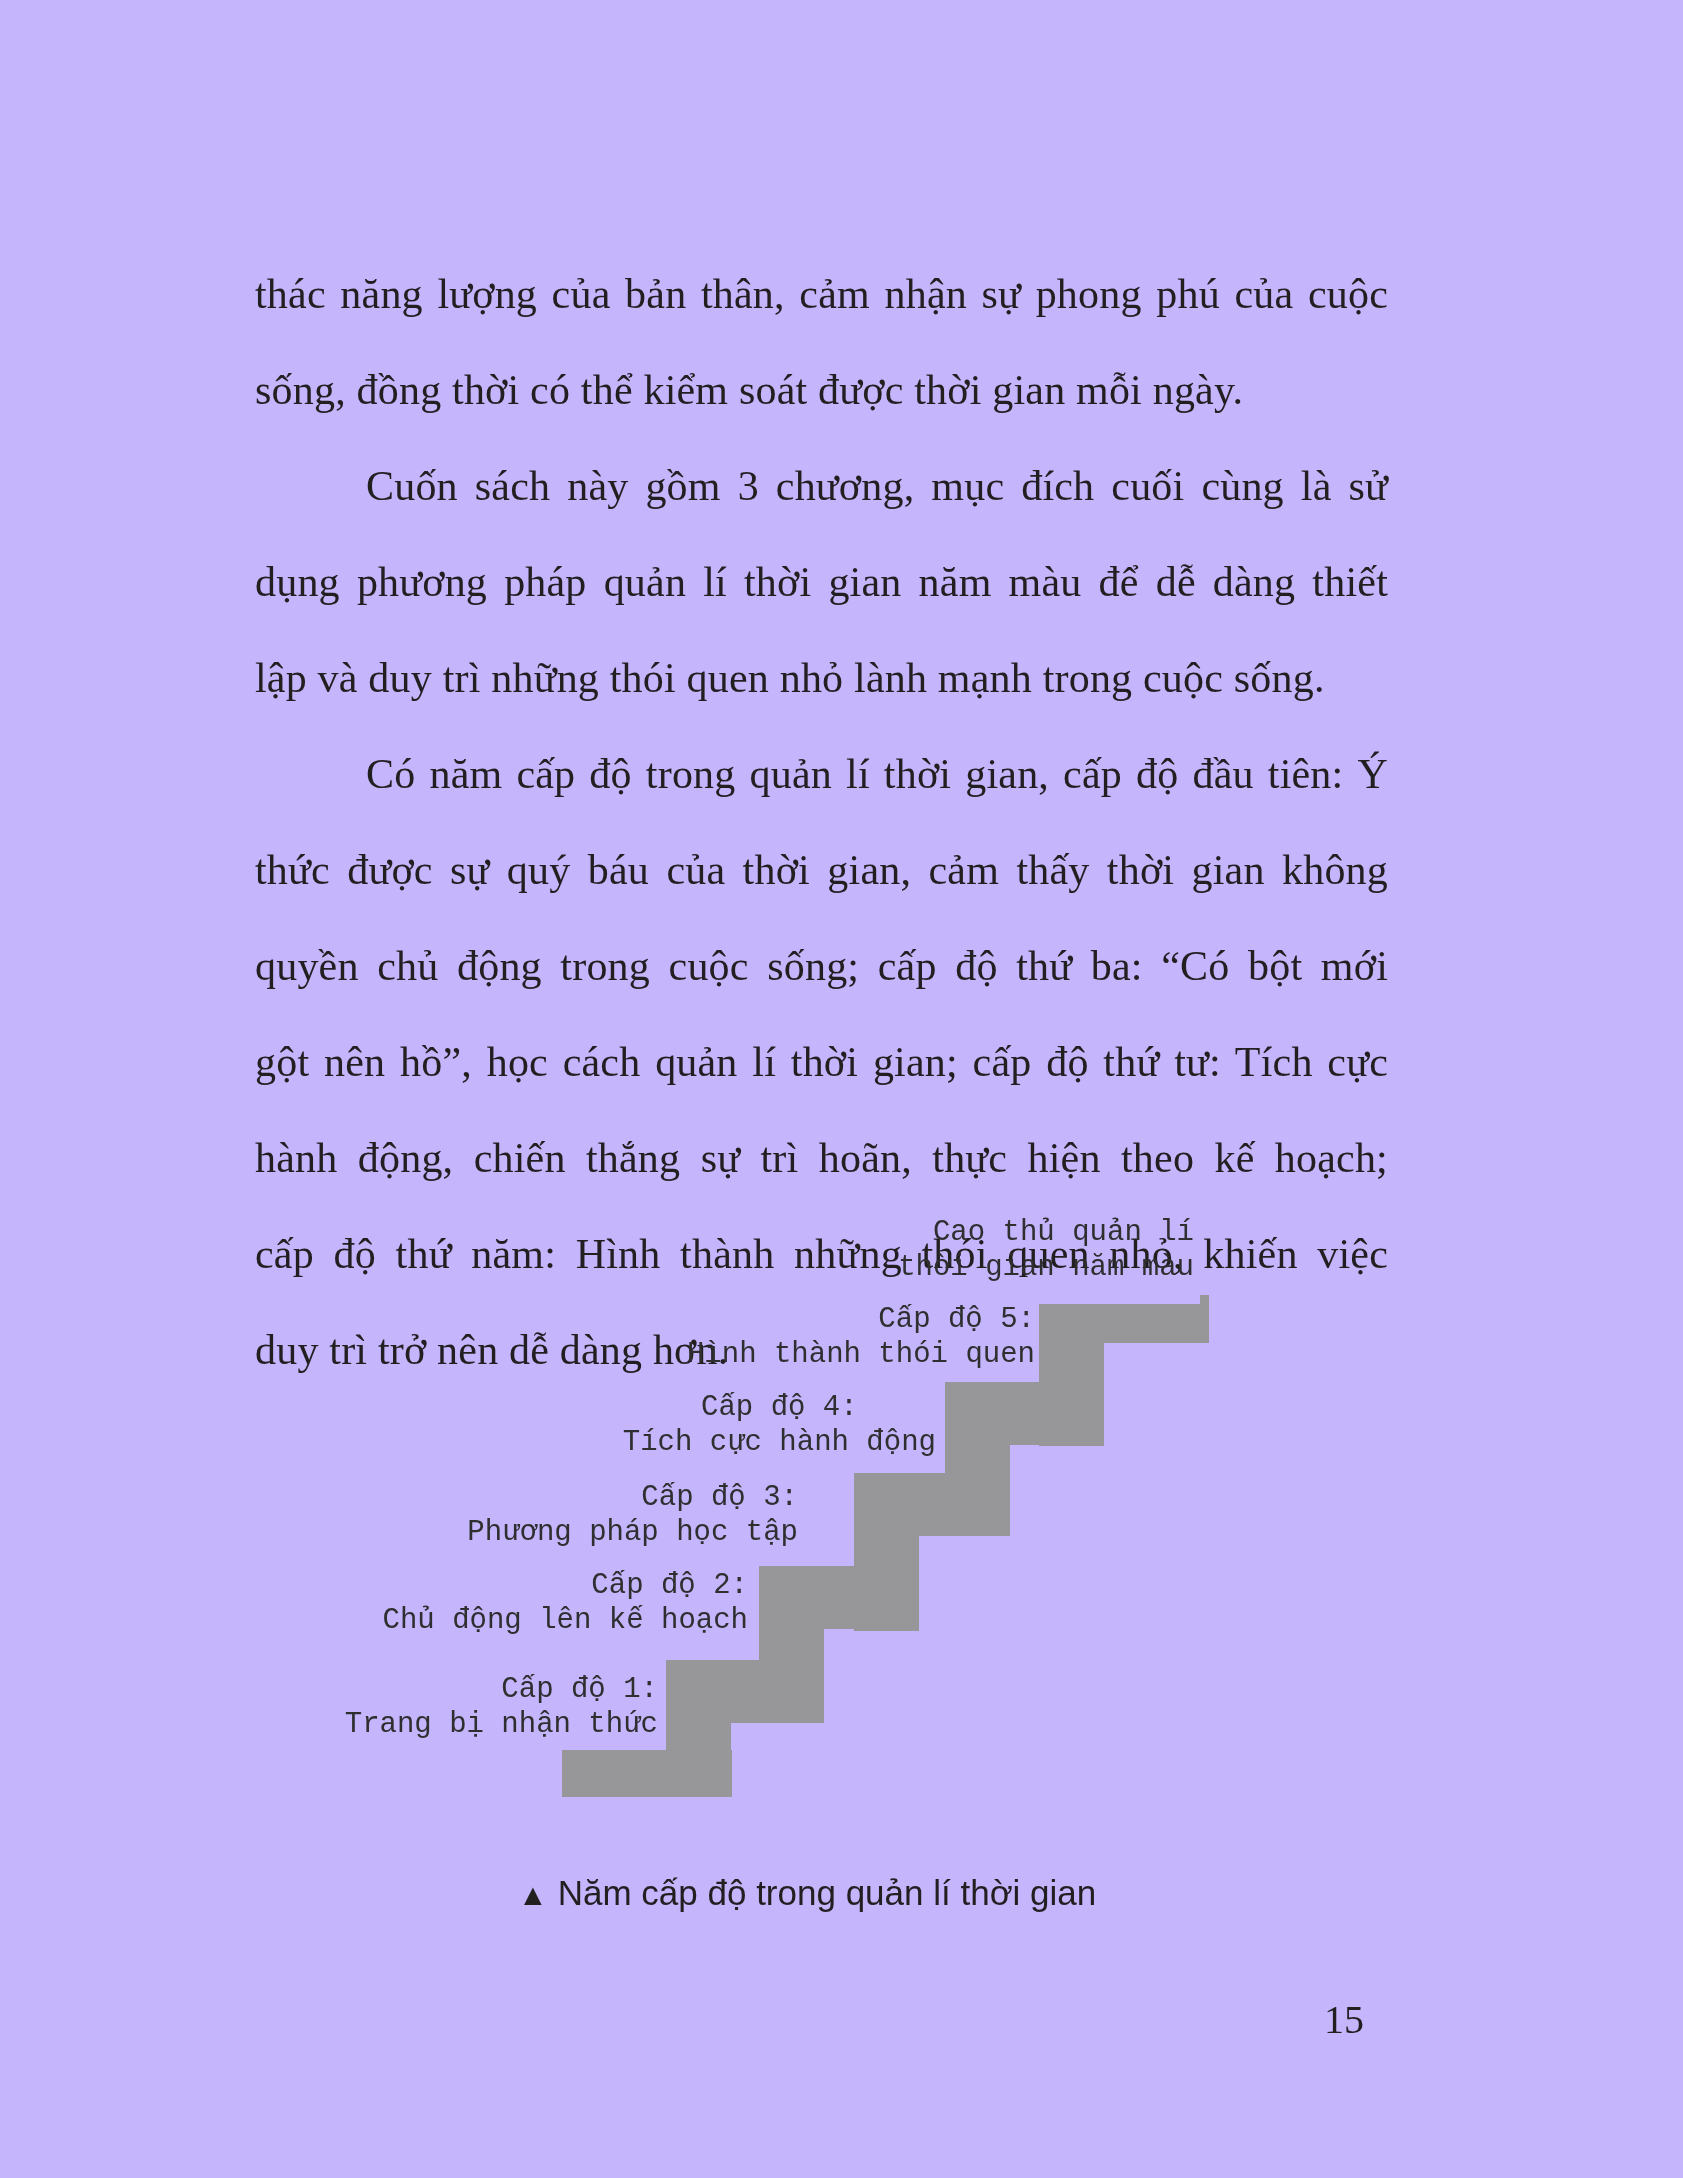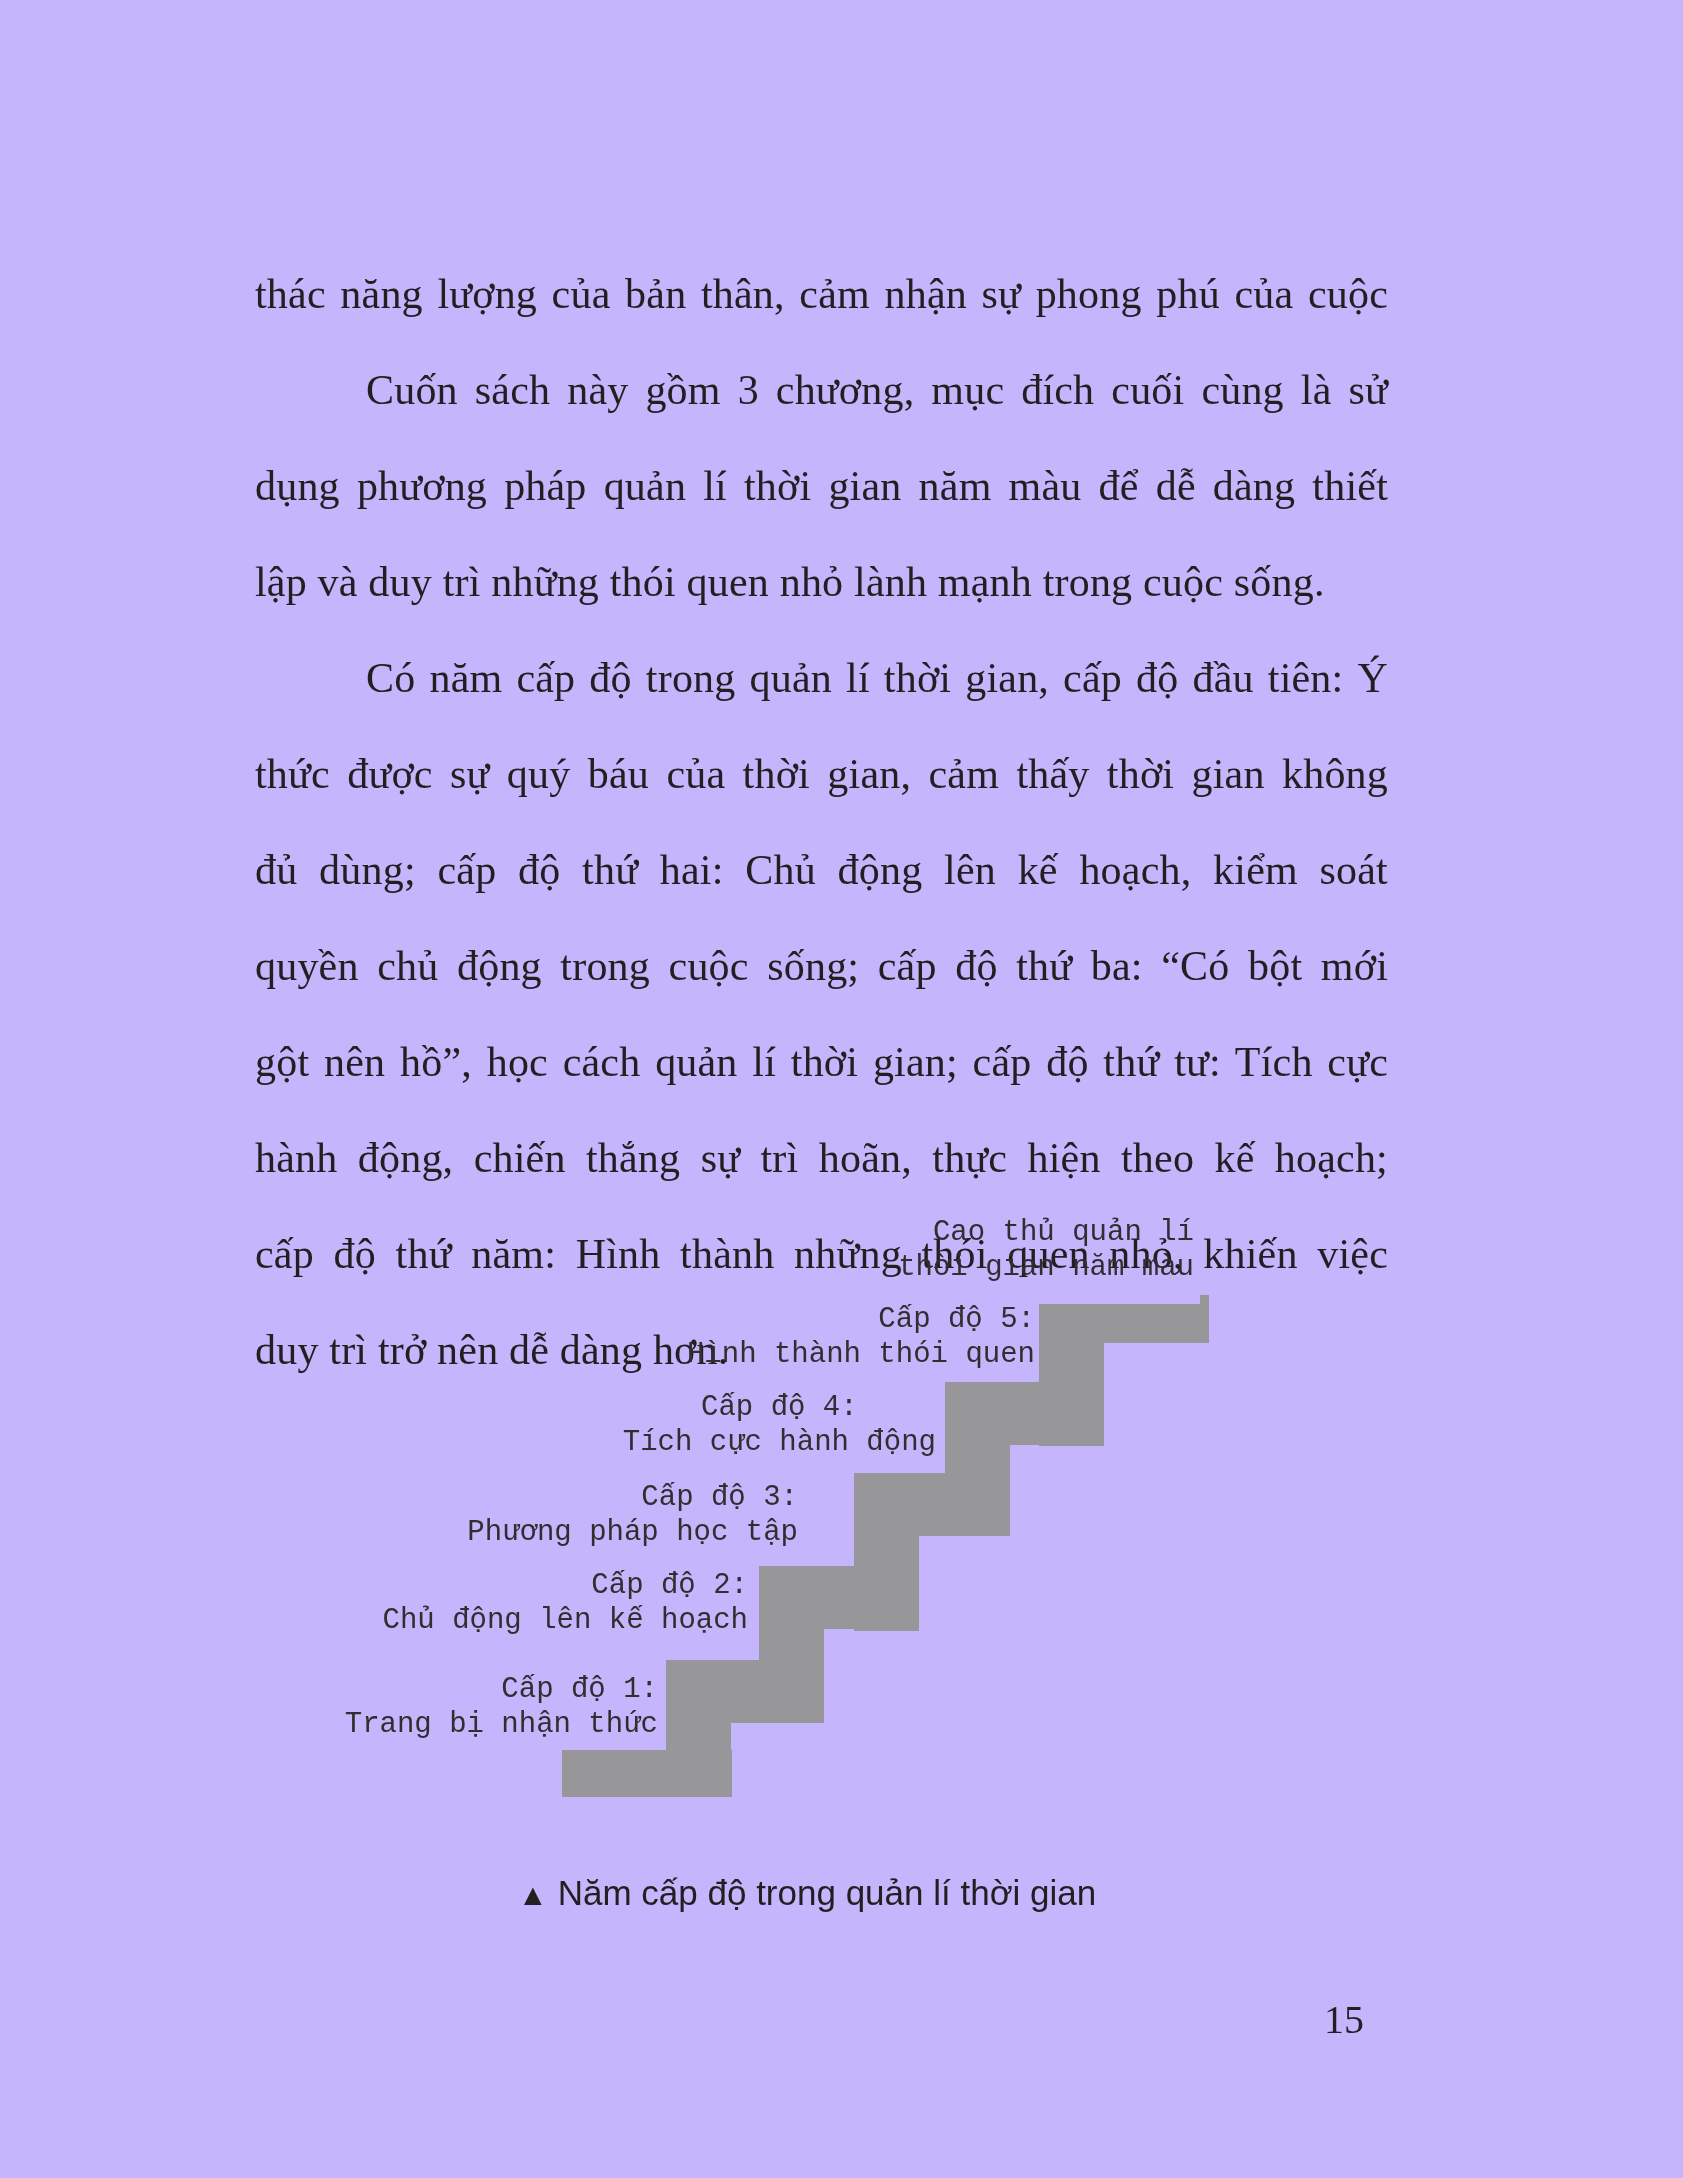--- a/index.html
+++ b/index.html
@@ -66,26 +66,26 @@
     color:#221f20;
   }
 </style>
 </head>
 <body>
 
 <div class="page" style="background: #c4b5fd;">
 
   <div class="body-text">
     <div class="bline">thác năng lượng của bản thân, cảm nhận sự phong phú của cuộc</div>
+    <div class="bline pend">sống, đồng thời có thể kiểm soát được thời gian mỗi ngày.</div>
     <div class="bline indent">Cuốn sách này gồm 3 chương, mục đích cuối cùng là sử</div>
     <div class="bline">dụng phương pháp quản lí thời gian năm màu để dễ dàng thiết</div>
     <div class="bline pend">lập và duy trì những thói quen nhỏ lành mạnh trong cuộc sống.</div>
     <div class="bline indent">Có năm cấp độ trong quản lí thời gian, cấp độ đầu tiên: Ý</div>
     <div class="bline">thức được sự quý báu của thời gian, cảm thấy thời gian không</div>
-    <div class="bline">đủ dùng; cấp độ thứ hai: Chủ động lên kế hoạch, kiểm soát</div>
     <div class="bline">quyền chủ động trong cuộc sống; cấp độ thứ ba: “Có bột mới</div>
     <div class="bline">gột nên hồ”, học cách quản lí thời gian; cấp độ thứ tư: Tích cực</div>
     <div class="bline">hành động, chiến thắng sự trì hoãn, thực hiện theo kế hoạch;</div>
     <div class="bline">cấp độ thứ năm: Hình thành những thói quen nhỏ, khiến việc</div>
     <div class="bline pend">duy trì trở nên dễ dàng hơn.</div>
   </div>
 
   <div class="stairs">
 
     <div class="rect" style="left:562px;top:1750px;width:170px;height:47px;"></div>

